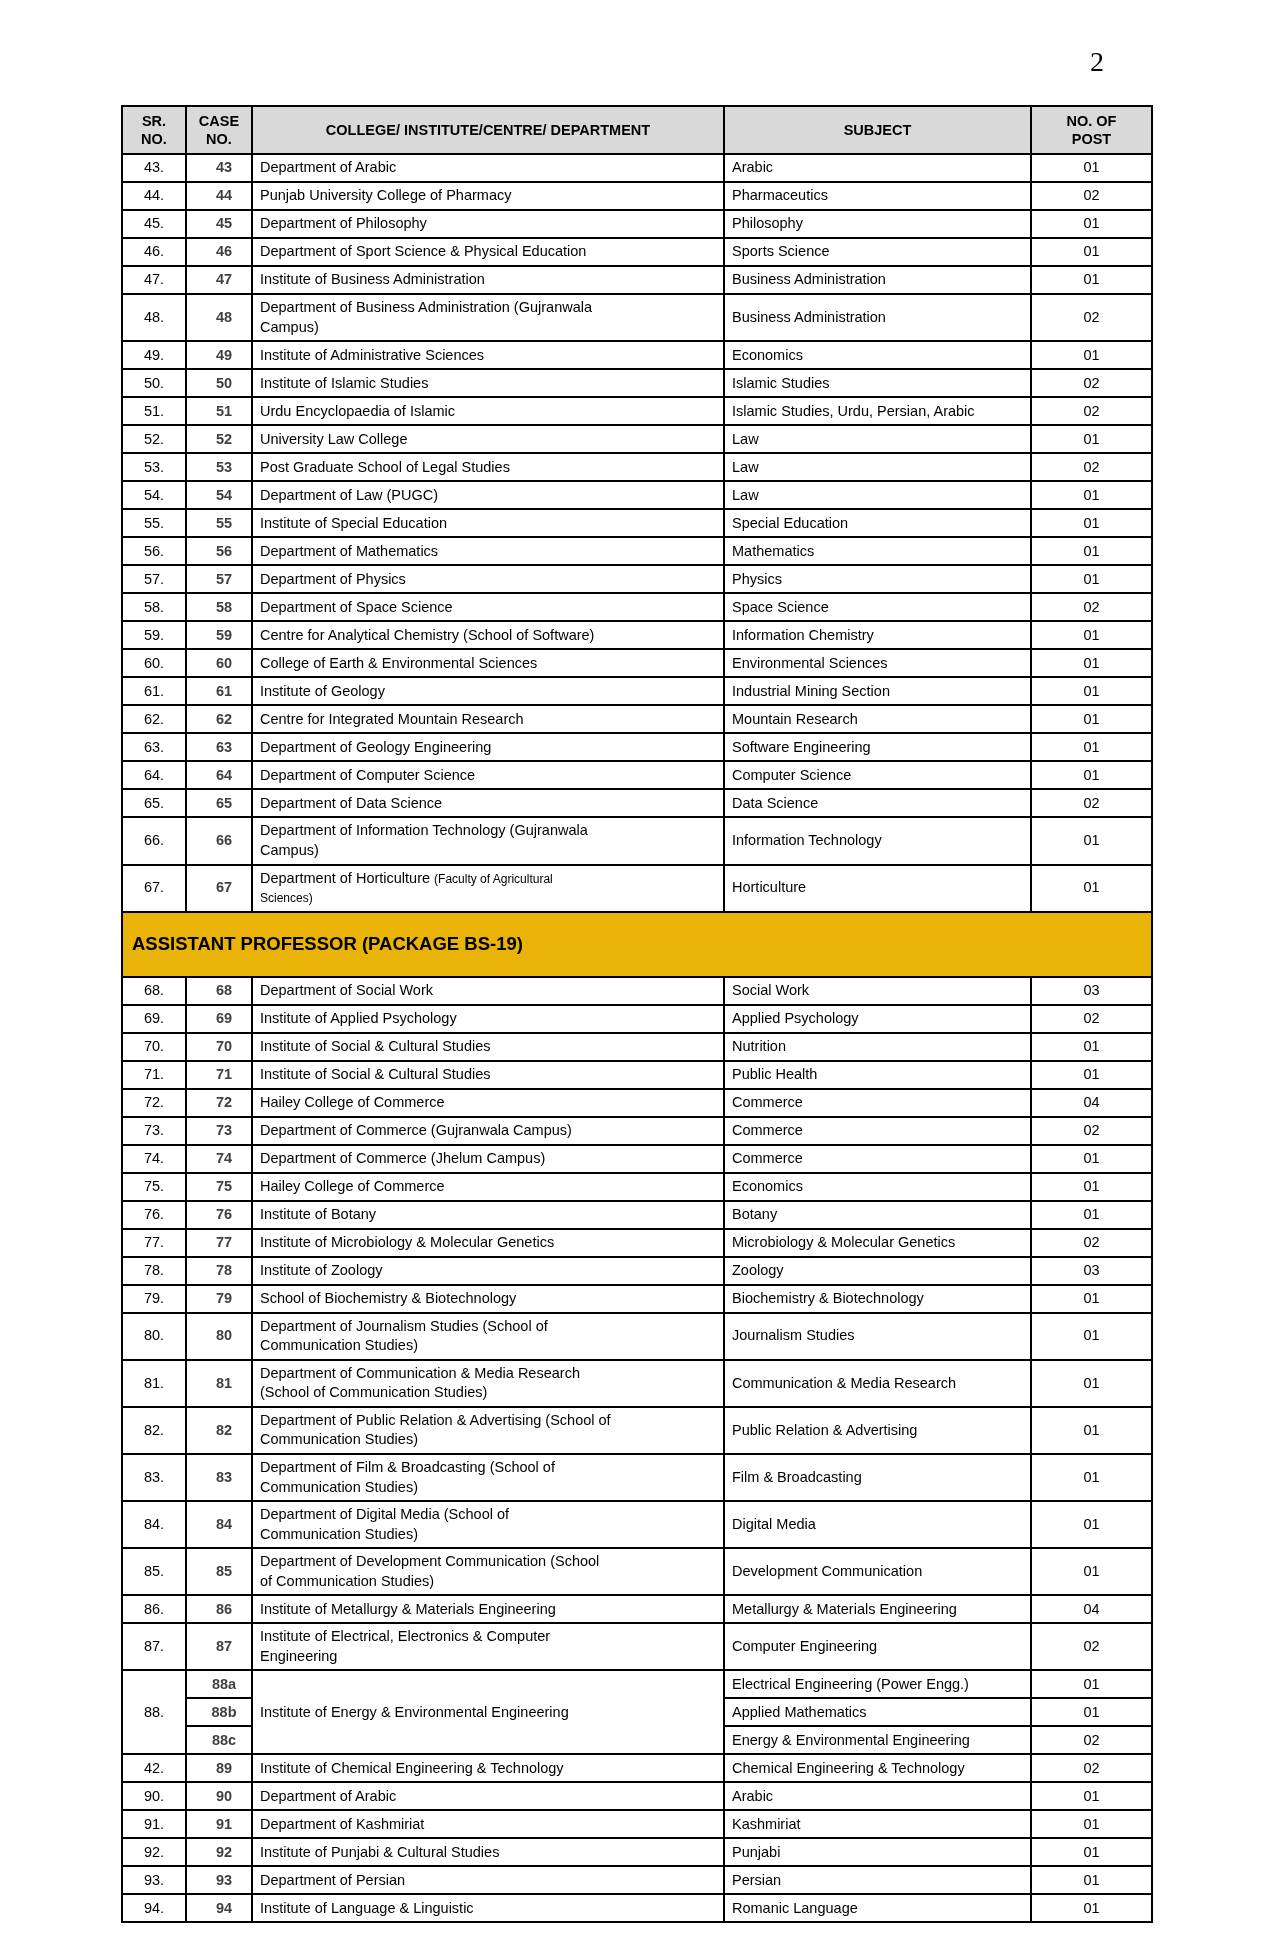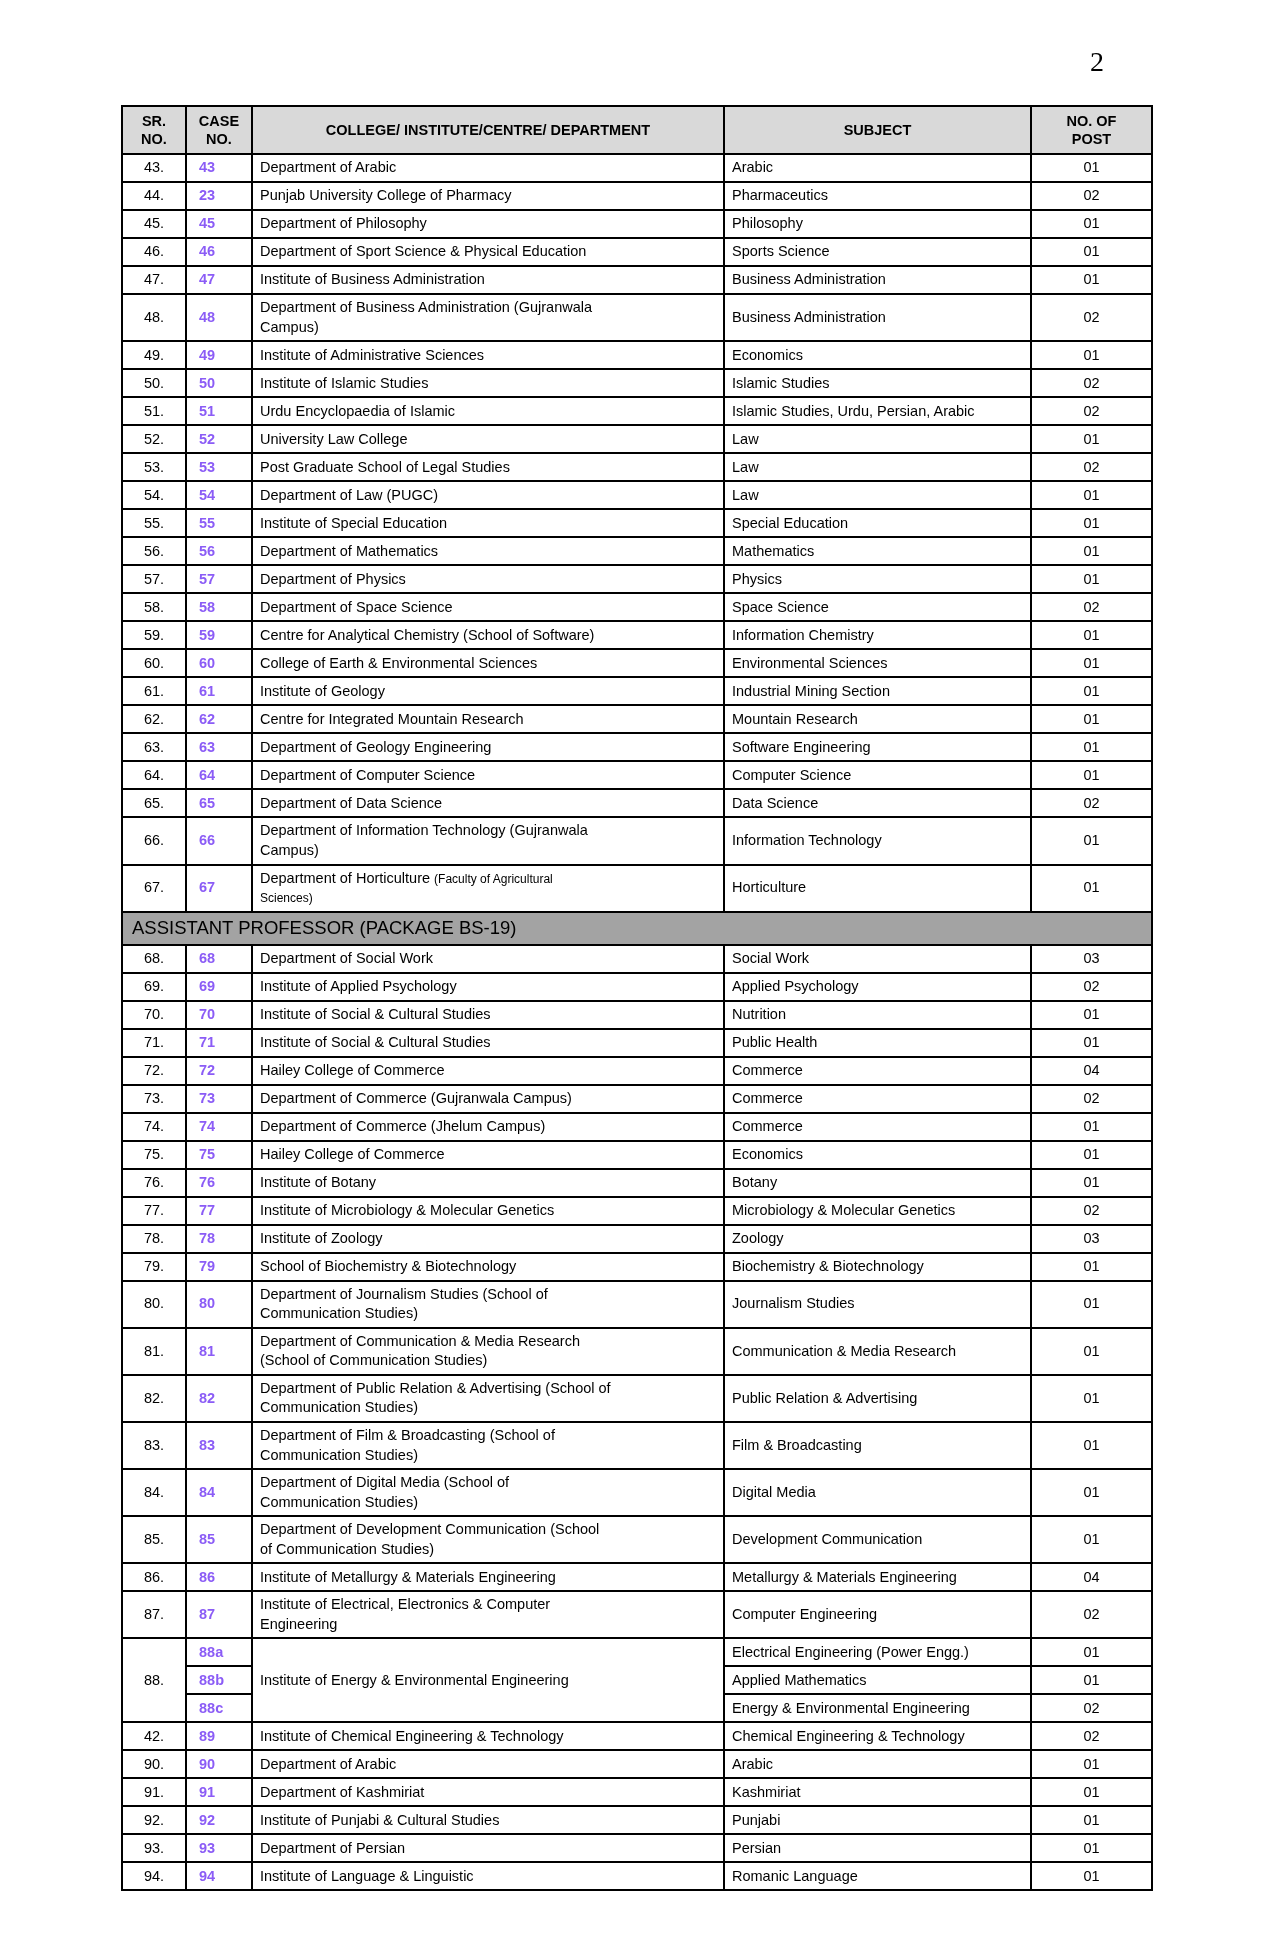--- a/index.html
+++ b/index.html
@@ -50,37 +50,37 @@
     white-space: pre-line;
   }
   tbody td {
     font-size: 14.5px;
     line-height: 1.35;
     padding: 3px 7px;
   }
   tbody tr { height: 28px; }
   td.center { text-align: center; padding-left: 2px; padding-right: 2px; }
   td.case-cell {
-    color: #8b5cf6;
+    color: #404040;
     font-weight: bold;
-    text-align: left;
+    text-align: center;
     padding-left: 12px;
     padding-right: 2px;
   }
   td.dept-cell, td.subject-cell {
     text-align: left;
     white-space: pre-line;
   }
   td .small-note { font-size: 12px; }
   tr.section-row { height: 32px; }
   tr.section-row td {
-    background: #a3a3a3;
-    font-weight: normal;
+    background: #eab308;
+    font-weight: bold;
     font-size: 18.5px;
-    padding: 3px 9px;
+    padding: 19px 9px;
   }
 </style>
 </head>
 <body>
 
 <div class="page-number">2</div>
 
 <table class="posts-table">
   <colgroup>
     <col class="c-sr">
@@ -104,21 +104,21 @@
   <tbody>
       <tr>
         <td class="center">43.</td>
         <td class="case-cell">43</td>
         <td class="dept-cell">Department of Arabic</td>
         <td class="subject-cell">Arabic</td>
         <td class="center">01</td>
       </tr>
       <tr>
         <td class="center">44.</td>
-        <td class="case-cell">23</td>
+        <td class="case-cell">44</td>
         <td class="dept-cell">Punjab University College of Pharmacy</td>
         <td class="subject-cell">Pharmaceutics</td>
         <td class="center">02</td>
       </tr>
       <tr>
         <td class="center">45.</td>
         <td class="case-cell">45</td>
         <td class="dept-cell">Department of Philosophy</td>
         <td class="subject-cell">Philosophy</td>
         <td class="center">01</td>

